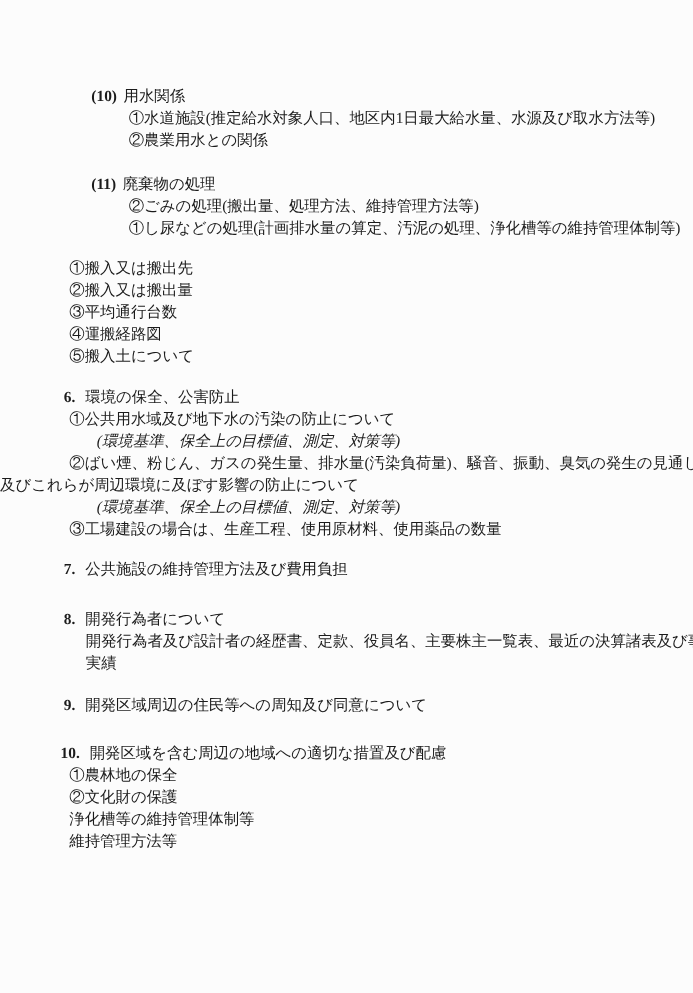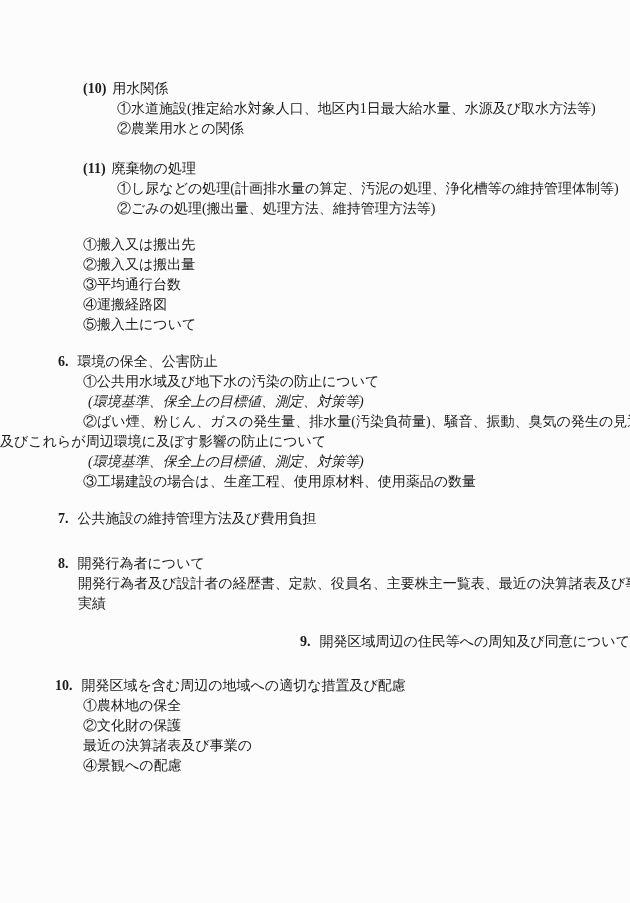--- a/index.html
+++ b/index.html
@@ -17,49 +17,49 @@
     padding-top: 79px;
     overflow: hidden;
   }
   .section { white-space: nowrap; }
   
   .section:nth-child(2) { margin-top: 20px; }
   .section:nth-child(3) { margin-top: 16px; }
   .section:nth-child(4) { margin-top: 17px; }
   .section:nth-child(5) { margin-top: 17px; }
   .section:nth-child(6) { margin-top: 25px; }
-  .section:nth-child(7) { margin-top: 18px; text-align: right; }
+  .section:nth-child(7) { margin-top: 18px; }
   .section:nth-child(8) { margin-top: 24px; }
 
   .head { padding-left: 58px; }
   .paren .head { padding-left: 83px; }
   .twodigit .head { padding-left: 55px; }
   .num { font-weight: bold; margin-right: 9px; }
   .paren .num { margin-right: 6px; }
 
-  .line-item { padding-left: 83px; }
+  .line-item { padding-left: 63px; }
   .paren .line-item { padding-left: 117px; }
   .line-note { padding-left: 88px; font-style: italic; }
   .line-cont { }
   .line-body { padding-left: 78px; }
 </style>
 </head>
 <body>
 
 <div class="page">
   <div>
       <div class="section paren">
         <div class="head"><span class="num">(10)</span><span class="title">用水関係</span></div>
         <div class="line line-item">①水道施設(推定給水対象人口、地区内1日最大給水量、水源及び取水方法等)</div>
         <div class="line line-item">②農業用水との関係</div>
       </div>
       <div class="section paren">
         <div class="head"><span class="num">(11)</span><span class="title">廃棄物の処理</span></div>
+        <div class="line line-item">②ごみの処理(搬出量、処理方法、維持管理方法等)</div>
         <div class="line line-item">①し尿などの処理(計画排水量の算定、汚泥の処理、浄化槽等の維持管理体制等)</div>
-        <div class="line line-item">②ごみの処理(搬出量、処理方法、維持管理方法等)</div>
       </div>
       <div class="section plain">
         <div class="line line-item">①搬入又は搬出先</div>
         <div class="line line-item">②搬入又は搬出量</div>
         <div class="line line-item">③平均通行台数</div>
         <div class="line line-item">④運搬経路図</div>
         <div class="line line-item">⑤搬入土について</div>
       </div>
       <div class="section plain">
         <div class="head"><span class="num">6.</span><span class="title">環境の保全、公害防止</span></div>
@@ -78,17 +78,17 @@
         <div class="line line-body">開発行為者及び設計者の経歴書、定款、役員名、主要株主一覧表、最近の決算諸表及び事業の</div>
         <div class="line line-body">実績</div>
       </div>
       <div class="section plain">
         <div class="head"><span class="num">9.</span><span class="title">開発区域周辺の住民等への周知及び同意について</span></div>
       </div>
       <div class="section twodigit">
         <div class="head"><span class="num">10.</span><span class="title">開発区域を含む周辺の地域への適切な措置及び配慮</span></div>
         <div class="line line-item">①農林地の保全</div>
         <div class="line line-item">②文化財の保護</div>
-        <div class="line line-item">最近の決算諸表及び事業の</div>
-        <div class="line line-item">④景観への配慮</div>
+        <div class="line line-item">浄化槽等の維持管理体制等</div>
+        <div class="line line-item">維持管理方法等</div>
       </div>
     </div>
 </div>
 
 </body></html>

